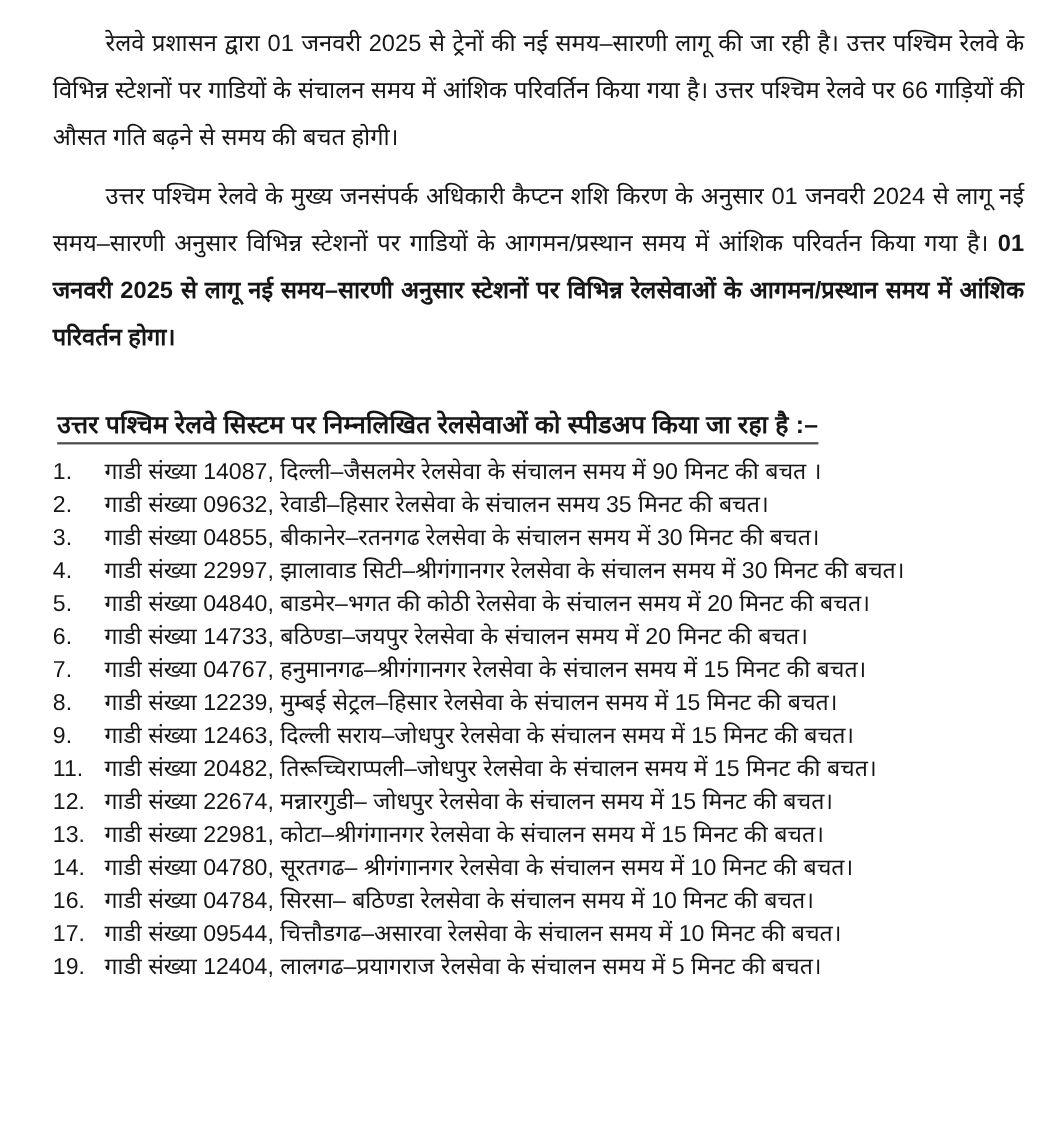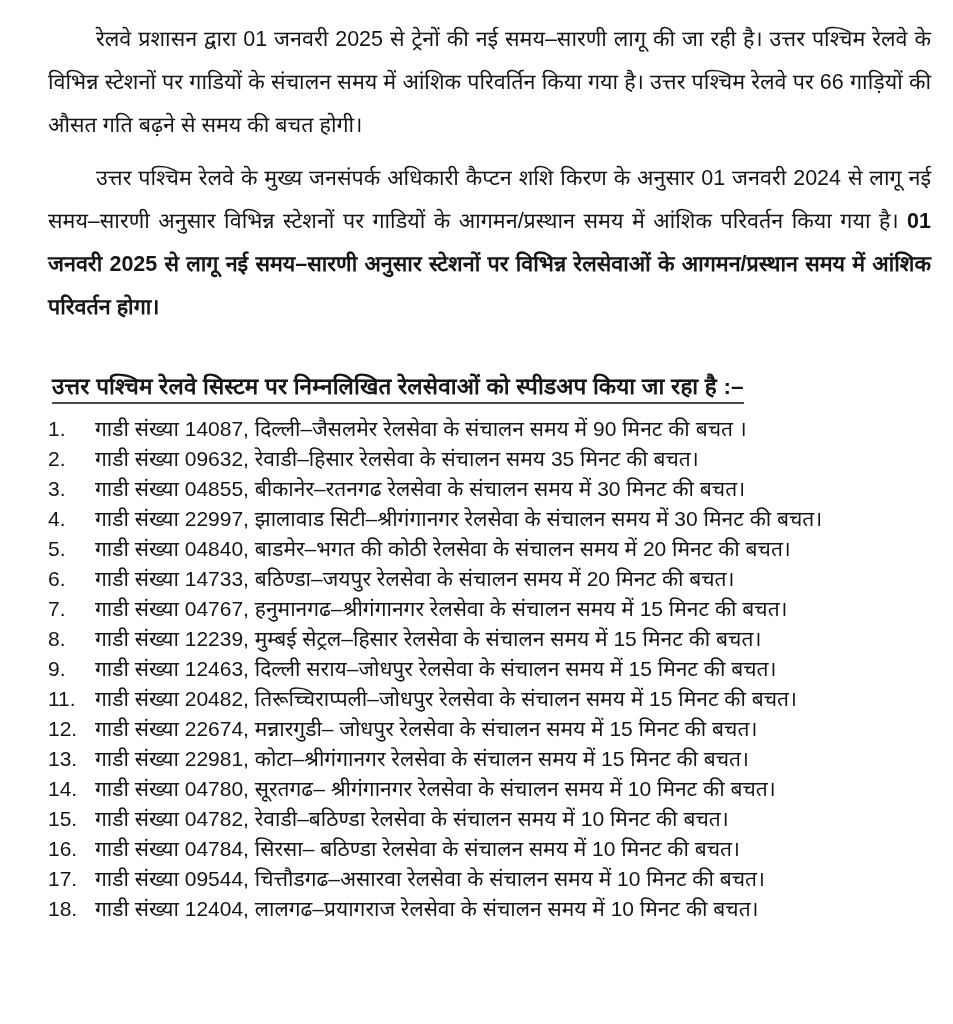--- a/index.html
+++ b/index.html
@@ -92,30 +92,26 @@
     </li>
     <li class="row">
       <span class="num">13.</span>
       <span class="txt">गाडी संख्या 22981, कोटा–श्रीगंगानगर रेलसेवा के संचालन समय में 15 मिनट की बचत।</span>
     </li>
     <li class="row">
       <span class="num">14.</span>
       <span class="txt">गाडी संख्या 04780, सूरतगढ– श्रीगंगानगर रेलसेवा के संचालन समय में 10 मिनट की बचत।</span>
     </li>
     <li class="row">
-      <span class="num">15.</span>
-      <span class="txt">गाडी संख्या 04782, रेवाडी–बठिण्डा रेलसेवा के संचालन समय में 10 मिनट की बचत।</span>
-    </li>
-    <li class="row">
       <span class="num">16.</span>
       <span class="txt">गाडी संख्या 04784, सिरसा– बठिण्डा रेलसेवा के संचालन समय में 10 मिनट की बचत।</span>
     </li>
     <li class="row">
       <span class="num">17.</span>
       <span class="txt">गाडी संख्या 09544, चित्तौडगढ–असारवा रेलसेवा के संचालन समय में 10 मिनट की बचत।</span>
     </li>
     <li class="row">
-      <span class="num">18.</span>
-      <span class="txt">गाडी संख्या 12404, लालगढ–प्रयागराज रेलसेवा के संचालन समय में 10 मिनट की बचत।</span>
+      <span class="num">19.</span>
+      <span class="txt">गाडी संख्या 12404, लालगढ–प्रयागराज रेलसेवा के संचालन समय में 5 मिनट की बचत।</span>
     </li>
   </ol>
 
 </div>
 
 </body></html>

